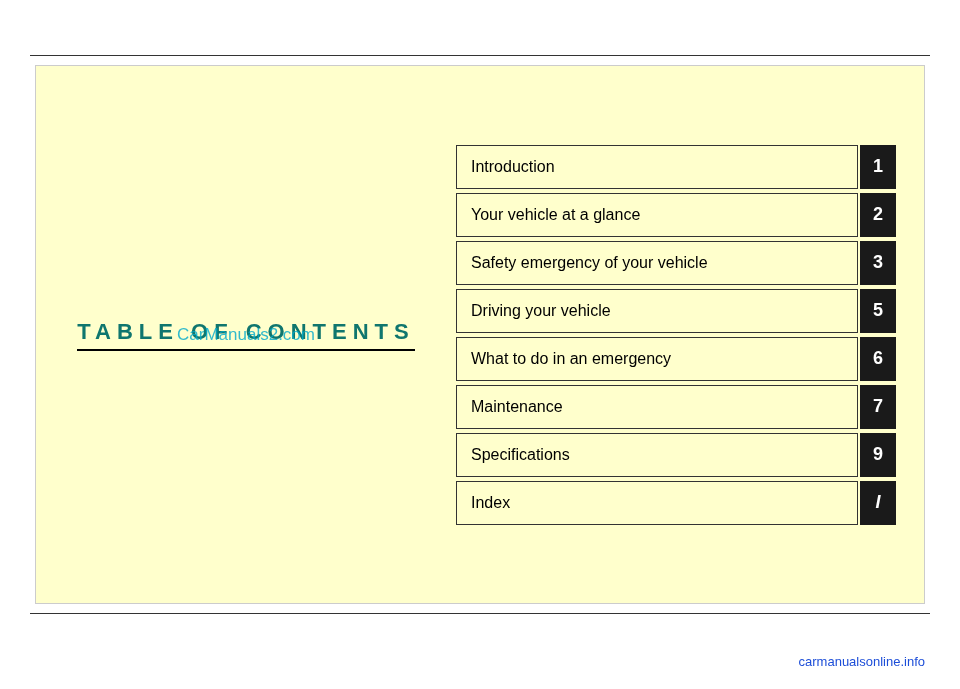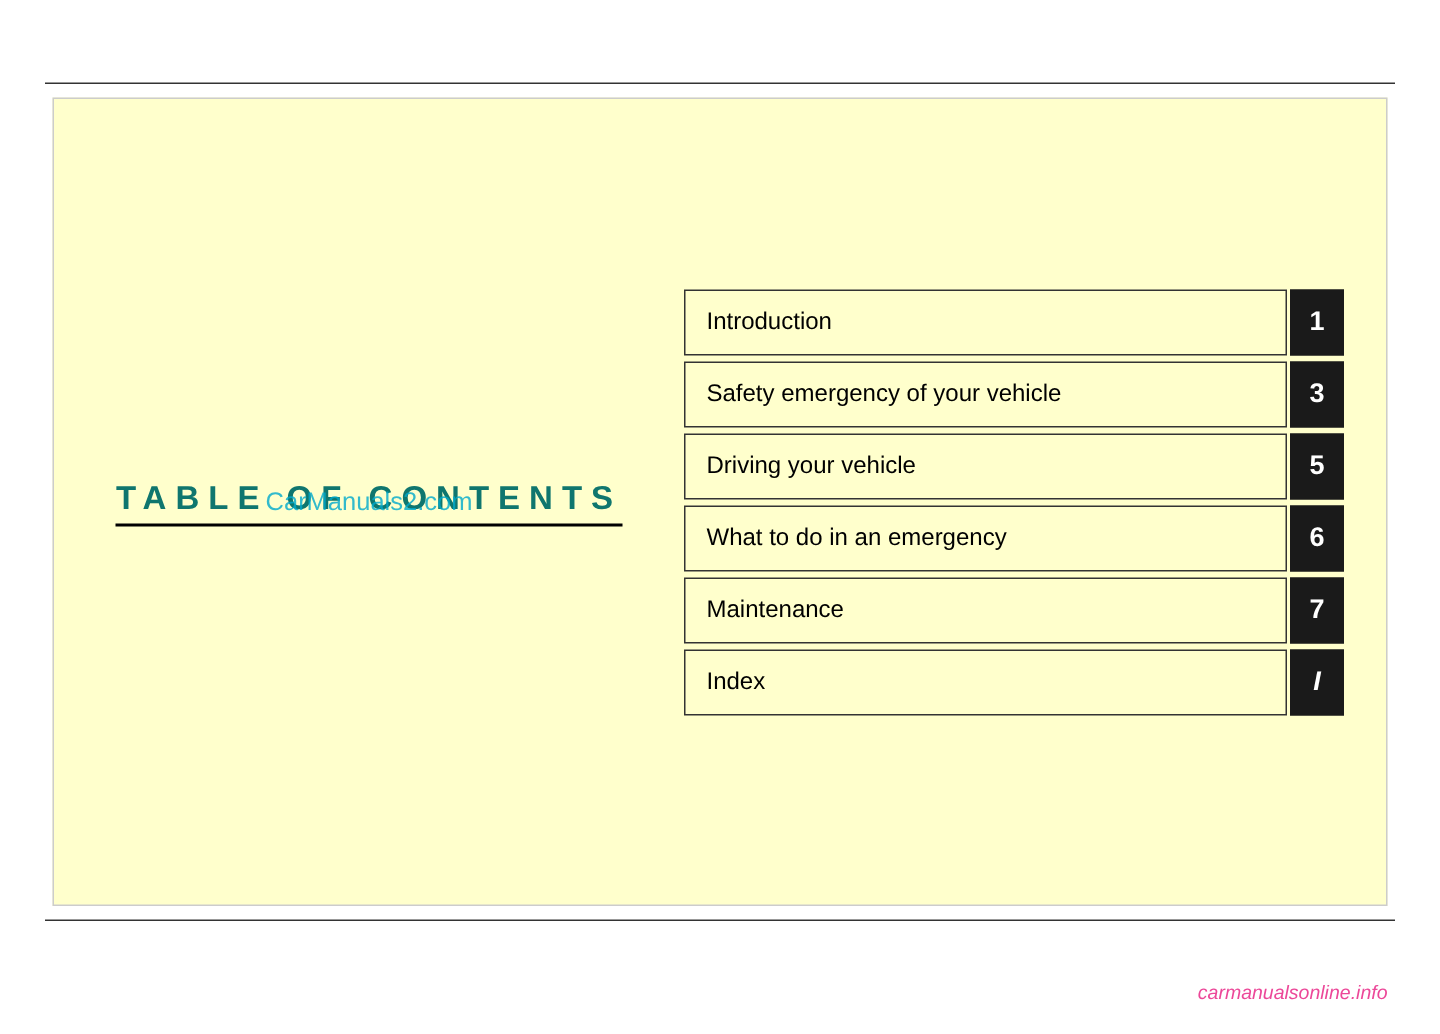--- a/index.html
+++ b/index.html
@@ -118,58 +118,65 @@
 
     .toc-number.roman {
       font-style: italic;
     }
 
     .footer-text {
       position: absolute;
       bottom: 20px;
       right: 35px;
       font-size: 13px;
-      color: #ec4899;
-      font-style: italic;
+      color: #1d4ed8;
     }
   </style>
 </head>
 <body>
 
 <div class="top-line"></div>
 
 <div class="main-container">
   <div class="left-section">
     <div class="toc-title">TABLE OF CONTENTS</div>
     <div class="watermark">CarManuals2.com</div>
   </div>
 
   <div class="right-section">
 
   <div class="toc-item">
         <div class="toc-label">Introduction</div>
         <div class="toc-number">1</div>
       </div>
       <div class="toc-item">
+        <div class="toc-label">Your vehicle at a glance</div>
+        <div class="toc-number">2</div>
+      </div>
+      <div class="toc-item">
         <div class="toc-label">Safety emergency of your vehicle</div>
         <div class="toc-number">3</div>
       </div>
       <div class="toc-item">
         <div class="toc-label">Driving your vehicle</div>
         <div class="toc-number">5</div>
       </div>
       <div class="toc-item">
         <div class="toc-label">What to do in an emergency</div>
         <div class="toc-number">6</div>
       </div>
       <div class="toc-item">
         <div class="toc-label">Maintenance</div>
         <div class="toc-number">7</div>
       </div>
       <div class="toc-item">
+        <div class="toc-label">Specifications</div>
+        <div class="toc-number">9</div>
+      </div>
+      <div class="toc-item">
         <div class="toc-label">Index</div>
         <div class="toc-number roman">I</div>
       </div>
     </div>
 </div>
 
 <div class="bottom-line"></div>
 
 <div class="footer-text">carmanualsonline.info</div>
 

